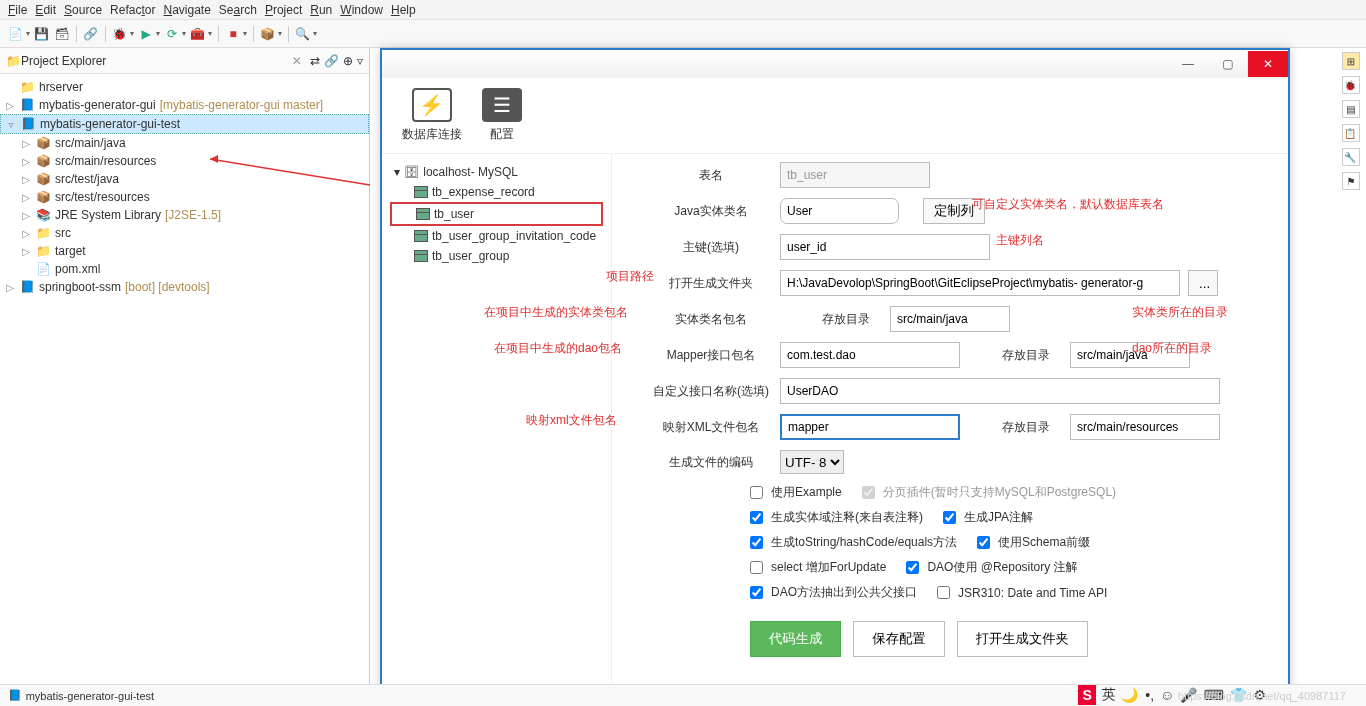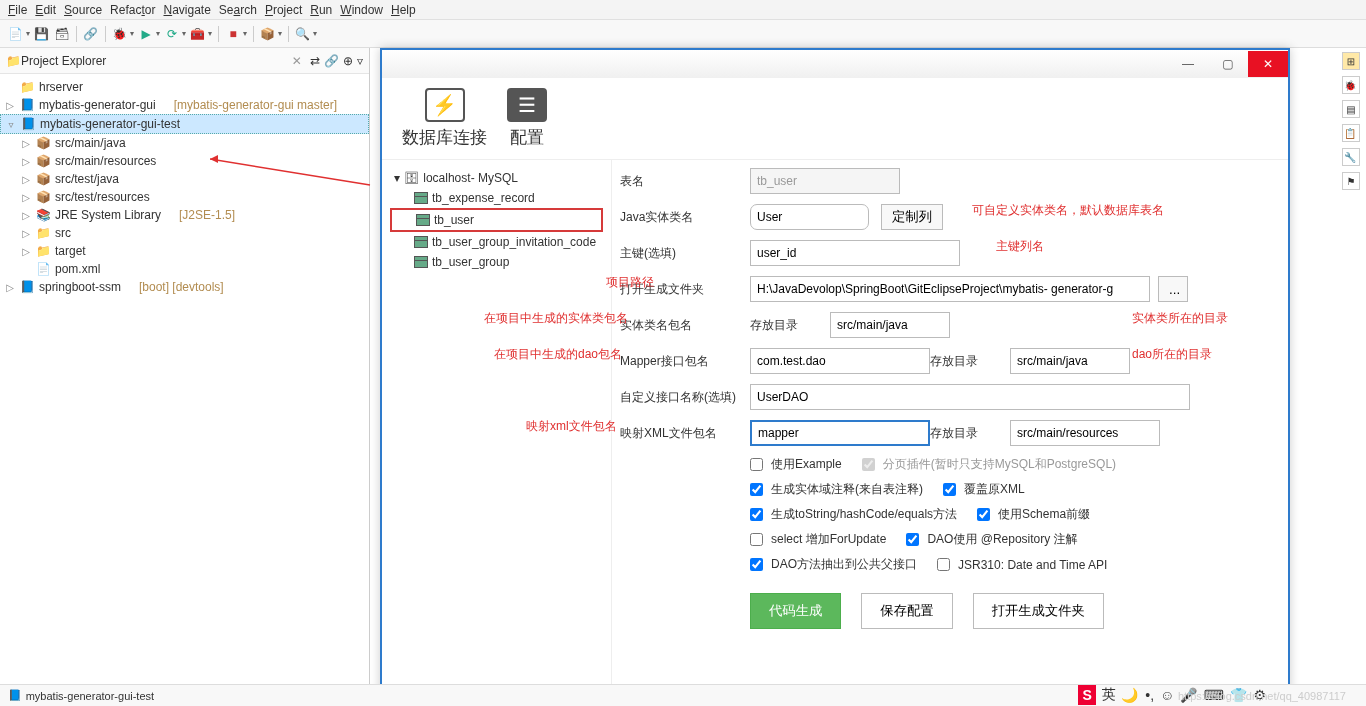--- a/index.html
+++ b/index.html
@@ -18,50 +18,50 @@
 .explorer-header .x-close { color: #999; margin-right: 8px; }
 .explorer-tools { display: flex; gap: 4px; }
 .tree { padding: 4px 0; overflow: auto; flex: 1; }
 .tree-item { display: flex; align-items: center; gap: 4px; padding: 2px 4px; white-space: nowrap; }
 .tree-item .tw { width: 12px; text-align: center; color: #888; font-size: 10px; }
 .tree-item.sel { background: #cce8ff; border: 1px dotted #5aa; }
 .folder-icon { color: #d4a017; }
 .pkg-icon { color: #c8935e; }
 .lib-icon, .jar-icon { color: #888; }
 .proj-icon { color: #6a9; }
-.tree .decor { color: #b28c50; margin-left: 14px; }
+.tree .decor { color: #b28c50; }
 .indent-1 { padding-left: 20px; }
 .right-pane { flex: 1; position: relative; background: #fff; }
 .dialog { position: absolute; left: 10px; top: 0; width: 910px; height: 684px; border: 2px solid #2e7bcc; background: #fff; box-shadow: 0 0 10px rgba(0,0,0,.2); }
 .dlg-title { height: 28px; background: linear-gradient(#fff,#f0f0f0); display: flex; justify-content: flex-end; align-items: center; padding-right: 0; }
 .win-btn { width: 40px; height: 26px; display: flex; align-items: center; justify-content: center; color: #555; }
 .win-btn.close { background: #e81123; color: #fff; }
 .dlg-toolbar { display: flex; gap: 20px; padding: 10px 20px; border-bottom: 1px solid #eee; }
 .big-btn { display: flex; flex-direction: column; align-items: center; gap: 4px; cursor: pointer; }
 .big-btn .ico { width: 40px; height: 34px; border-radius: 4px; display: flex; align-items: center; justify-content: center; font-size: 20px; border: 2px solid #555; }
-.big-btn .lbl { font-size: 17px; }
+.big-btn .lbl { font-size: 12px; }
 .dlg-body { display: flex; height: 588px; }
 .db-tree { width: 230px; border-right: 1px solid #eee; padding: 8px; }
 .db-node { display: flex; align-items: center; gap: 4px; padding: 3px 4px; }
 .db-node.table { padding-left: 24px; }
 .db-node .tbl-ico { width: 14px; height: 12px; background: #6a8; display: inline-block; border: 1px solid #555; position: relative; }
 .db-node .tbl-ico::before { content:''; position:absolute; top:3px; left:0; right:0; border-top:1px solid #555; }
 .db-node.selected { border: 2px solid #d63a3a; background: #fff; }
 .form-area { flex: 1; padding: 8px 20px 8px 8px; position: relative; }
 .form-row { display: flex; align-items: center; margin-bottom: 10px; }
-.form-row .lbl { width: 130px; text-align: left; padding-right: 8px; }
+.form-row .lbl { width: 130px; text-align: center; padding-right: 8px; margin-left: 30px; }
 .form-row input[type=text] { height: 26px; border: 1px solid #bbb; padding: 0 6px; font-size: 12px; }
 .form-row input.disabled { background: #f5f5f5; color: #999; }
 .btn-small { height: 26px; padding: 0 10px; border: 1px solid #bbb; background: #f8f8f8; cursor: pointer; }
 .annot { color: #e03030; font-size: 12px; position: absolute; }
 .checkboxes { margin-left: 130px; }
 .cb-row { display: flex; gap: 20px; margin-bottom: 8px; align-items: center; }
 .cb-item { display: flex; align-items: center; gap: 8px; }
 .cb-item.disabled { color: #999; }
-.footer-btns { display: flex; gap: 20px; margin-left: 130px; margin-top: 20px; }
+.footer-btns { display: flex; gap: 12px; margin-left: 130px; margin-top: 20px; }
 .btn-primary { background: #5cb85c; color: #fff; border: 1px solid #4cae4c; padding: 8px 18px; cursor: pointer; }
 .btn-default { background: #fff; border: 1px solid #bbb; padding: 8px 18px; cursor: pointer; }
 .statusbar { position: absolute; bottom: 0; left: 0; right: 0; height: 22px; border-top: 1px solid #ddd; background: #f8f8f8; display: flex; align-items: center; padding: 0 8px; font-size: 11px; }
 .right-gutter { position: absolute; right: 0; top: 48px; width: 30px; display: flex; flex-direction: column; gap: 6px; align-items: center; padding-top: 4px; }
 .gutter-ico { width: 18px; height: 18px; border: 1px solid #ccc; font-size: 10px; display: flex; align-items: center; justify-content: center; }
 .arrow-line { position: absolute; pointer-events: none; }
 .tray { position: absolute; bottom: 0; right: 100px; display: flex; gap: 6px; align-items: center; height: 22px; }
 .tray span { font-size: 14px; }
 select { height: 24px; border: 1px solid #bbb; }
 .focus-input { border: 2px solid #2e7bcc !important; outline: none; }
@@ -235,21 +235,21 @@
             </div>
         </div>
         <div class="form-area">
           <div class="form-row">
             <div class="lbl">表名</div>
             <input type="text" class="disabled" disabled="" style="width: 150px;" value="tb_user">
           </div>
           <div class="form-row">
             <div class="lbl">Java实体类名</div>
             <input type="text" style="width: 119px; border-radius: 7px;" value="User">
-            <button class="btn-small" style="margin-left:12px">定制列</button>
+            <button class="btn-small" style="margin-left:24px">定制列</button>
             <span class="annot" style="left:360px;top:42px">可自定义实体类名，默认数据库表名</span>
           </div>
           <div class="form-row">
             <div class="lbl">主键(选填)</div>
             <input type="text" style="width: 210px;" value="user_id">
             <span class="annot" style="left:384px;top:78px">主键列名</span>
           </div>
           <div class="form-row">
             <span class="annot" style="left:-6px;top:114px">项目路径</span>
             <div class="lbl">打开生成文件夹</div>
@@ -275,40 +275,44 @@
             <div class="lbl">自定义接口名称(选填)</div>
             <input type="text" style="width: 440px;" value="UserDAO">
           </div>
           <div class="form-row">
             <span class="annot" style="left:-86px;top:258px">映射xml文件包名</span>
             <div class="lbl">映射XML文件包名</div>
             <input type="text" class="focus-input" style="width: 180px;" value="mapper">
             <div class="lbl" style="width:80px">存放目录</div>
             <input type="text" style="width: 150px;" value="src/main/resources">
           </div>
+          <div class="form-row">
+            <div class="lbl">生成文件的编码</div>
+            <select><option>UTF- 8</option></select>
+          </div>
 
           <div class="checkboxes">
             <div class="cb-row">
               <label class="cb-item">
                   <input type="checkbox" style="">
                   <span>使用Example</span>
                 </label>
               <label class="cb-item disabled">
                   <input type="checkbox" checked="" disabled="" style="">
                   <span>分页插件(暂时只支持MySQL和PostgreSQL)</span>
                 </label>
             </div>
             <div class="cb-row">
               <label class="cb-item">
                   <input type="checkbox" checked="" style="">
                   <span>生成实体域注释(来自表注释)</span>
                 </label>
               <label class="cb-item">
                   <input type="checkbox" checked="" style="">
-                  <span>覆盖原XML</span>
+                  <span>生成JPA注解</span>
                 </label>
             </div>
             <div class="cb-row">
               <label class="cb-item">
                   <input type="checkbox" checked="" style="">
                   <span>生成toString/hashCode/equals方法</span>
                 </label>
               <label class="cb-item">
                   <input type="checkbox" checked="" style="">
                   <span>使用Schema前缀</span>

